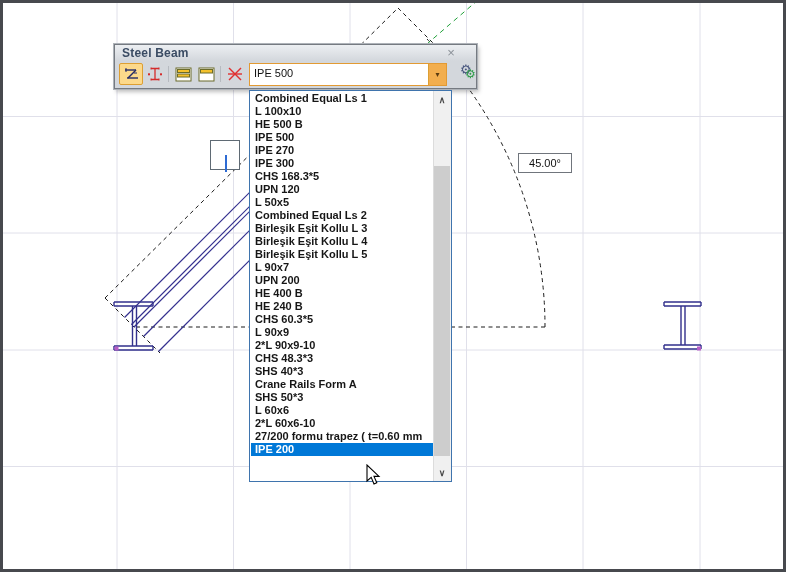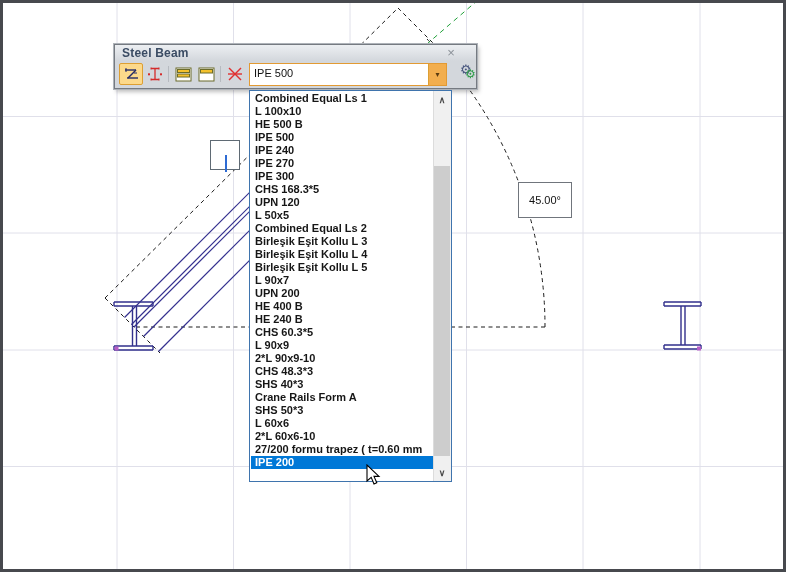--- a/index.html
+++ b/index.html
@@ -10,23 +10,23 @@
   
   .canvas-svg{position:absolute;left:0;top:0;z-index:1;}
 
   
   .dim-edit{position:absolute;left:210px;top:140px;width:30px;height:21px;background:#fff;
             border:1px solid #5f6a74;z-index:2;box-sizing:border-box;padding:14px;}
   .dim-edit .sel{background:#2e6bd3;color:#fff;font-size:11px;line-height:17px;height:17px;
                  padding-left:2px;white-space:nowrap;overflow:hidden;}
 
   
-  .angle-label{position:absolute;left:518px;top:153px;width:54px;height:36px;background:#fff;
+  .angle-label{position:absolute;left:518px;top:153px;width:54px;height:20px;background:#fff;
                border:1px solid #70757c;z-index:2;box-sizing:border-box;display:flex;
-               align-items:center;justify-content:center;font-size:11px;color:#111;margin-top:29px;}
+               align-items:center;justify-content:center;font-size:11px;color:#111;}
 
   
   .toolwin{position:absolute;left:114px;top:44px;width:363px;height:45px;z-index:3;
            background:#d3d7dc;border:1px solid #757a81;box-shadow:0 0 0 1px #aeb3b9,2px 3px 4px rgba(0,0,0,.25);
            box-sizing:border-box;}
   .titlebar{position:absolute;left:0;top:0;right:0;height:16px;
             background:linear-gradient(#ecefF2,#d3d7dc);display:flex;align-items:center;}
   .titlebar .title{font-size:12px;font-weight:600;color:#3b4c64;padding-left:7px;letter-spacing:.2px;text-align:center;}
   .close-btn{position:absolute;right:18px;top:1px;width:14px;height:14px;color:#8b9198;
              font-size:13px;line-height:14px;text-align:center;cursor:default;}
@@ -196,21 +196,20 @@
       </div>
     </div>
   </div>
 
   <div class="ddlist">
     <div class="dditems">
         <div class="ditem">Combined Equal Ls 1</div>
         <div class="ditem">L 100x10</div>
         <div class="ditem">HE 500 B</div>
         <div class="ditem">IPE 500</div>
-        <div class="ditem">IPE 240</div>
         <div class="ditem">IPE 270</div>
         <div class="ditem">IPE 300</div>
         <div class="ditem">CHS 168.3*5</div>
         <div class="ditem">UPN 120</div>
         <div class="ditem">L 50x5</div>
         <div class="ditem">Combined Equal Ls 2</div>
         <div class="ditem">Birleşik Eşit Kollu L 3</div>
         <div class="ditem">Birleşik Eşit Kollu L 4</div>
         <div class="ditem">Birleşik Eşit Kollu L 5</div>
         <div class="ditem">L 90x7</div>

